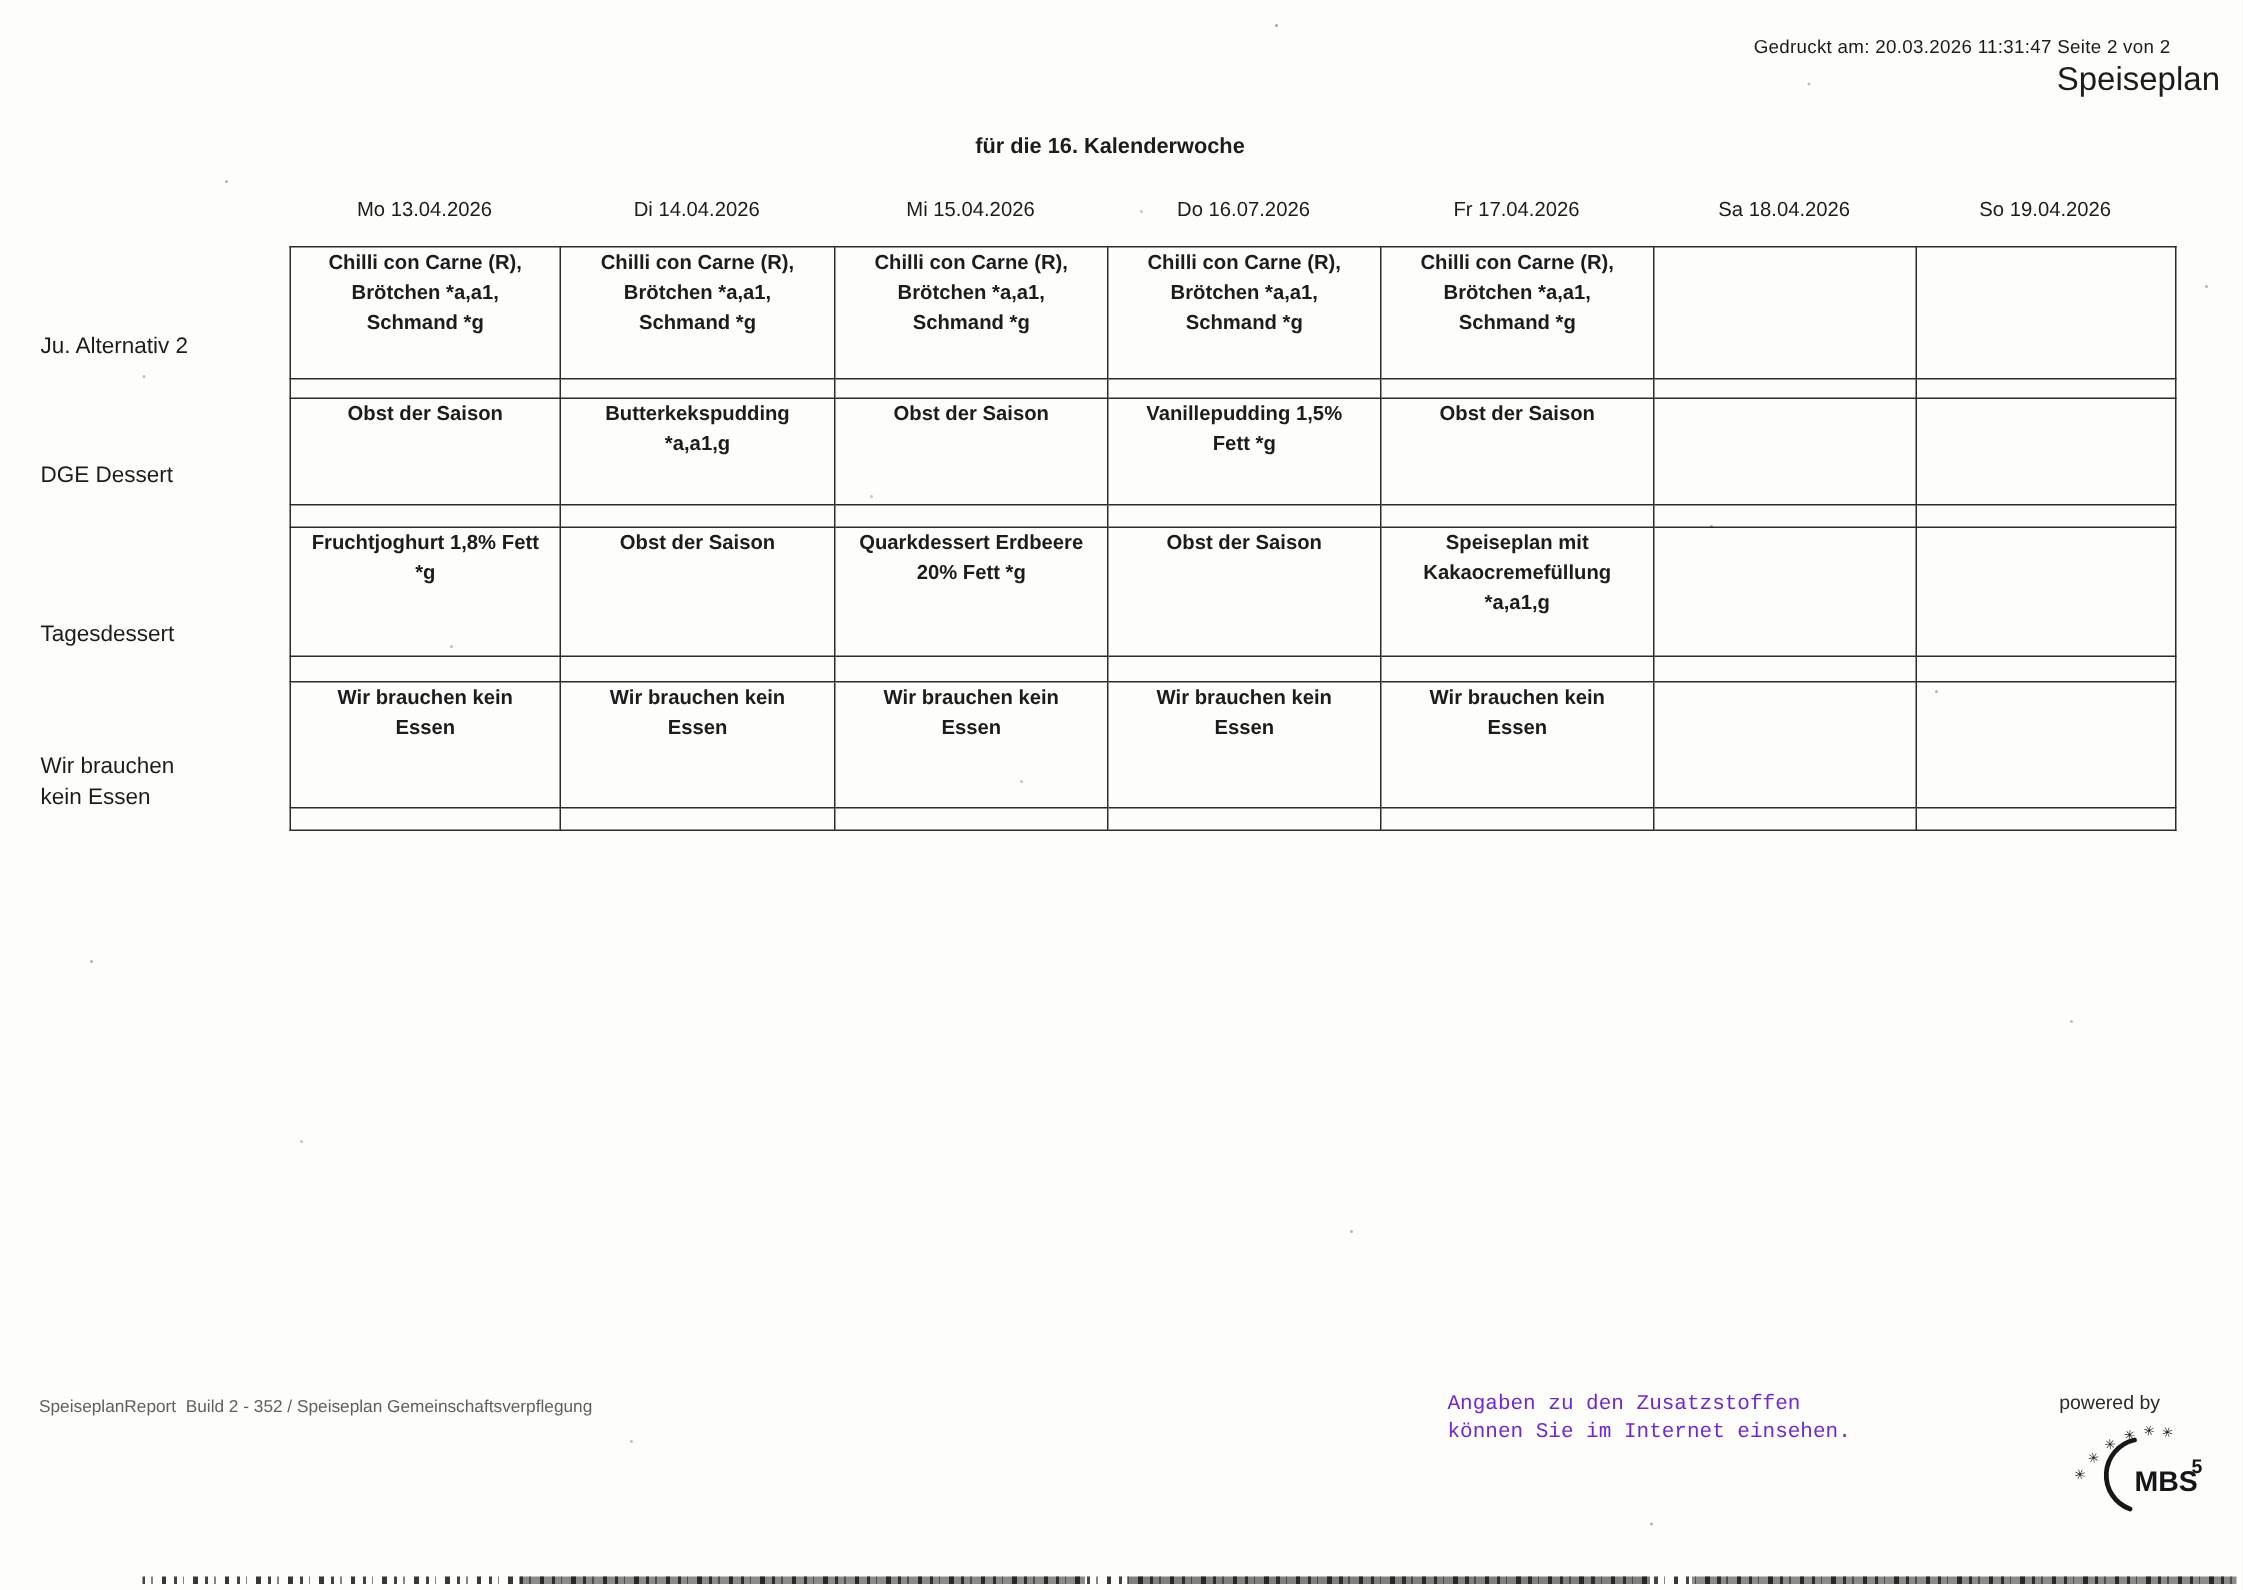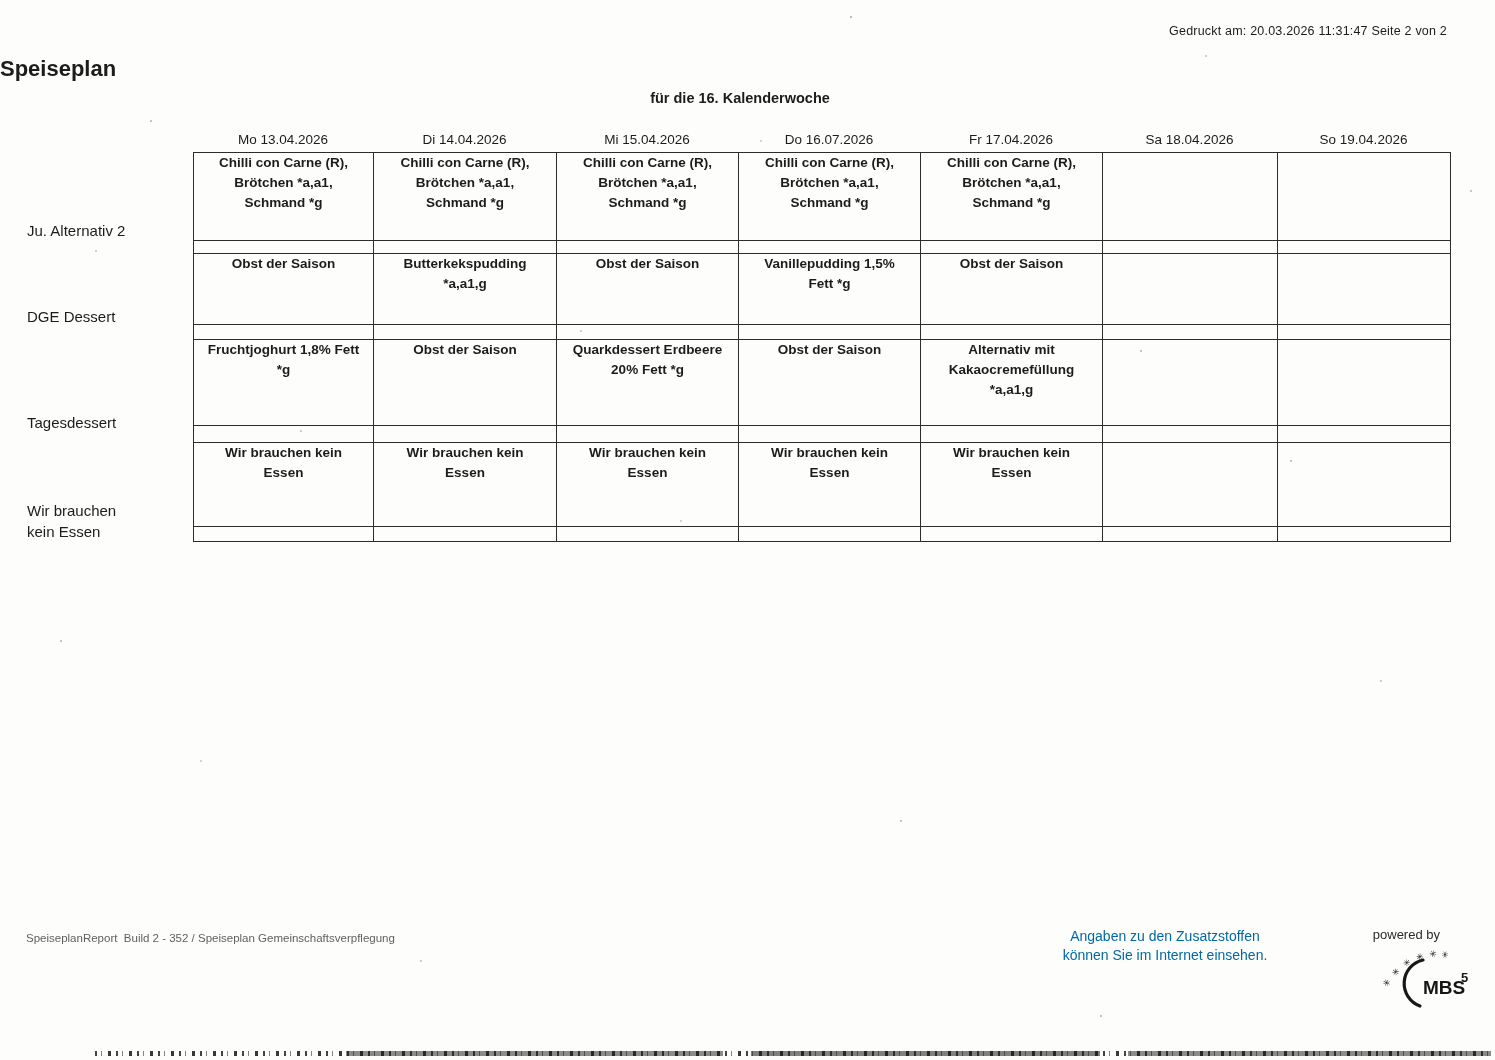--- a/index.html
+++ b/index.html
@@ -35,40 +35,40 @@
       -650px 744px 0 rgba(0,0,0,0.22),
       50px 804px 0 rgba(0,0,0,0.28),
       -430px 944px 0 rgba(0,0,0,0.25),
       250px 999px 0 rgba(0,0,0,0.3);
   }
   .print-info {
     position:absolute; top:24px; right:48px;
     font-size:12.5px; letter-spacing:0.2px;
   }
   .title {
-    position:absolute; top:56px; left:0; width:1480px;
-    text-align:left; font-size:22px; font-weight:bold;
+    position:absolute; top:40px; left:0; width:1480px;
+    text-align:right; font-size:22px; font-weight:normal;
   }
   .subtitle {
     position:absolute; top:90px; left:0; width:1480px;
     text-align:center; font-size:14.5px; font-weight:bold;
   }
   .day-headers {
     position:absolute; left:193px; top:132px; width:1257px;
     display:flex;
   }
   .day-headers .day {
     text-align:center; font-size:13.5px;
   }
   .day:nth-child(1){width:180px}.day:nth-child(2){width:183px}
   .day:nth-child(3){width:182px}.day:nth-child(4){width:182px}
   .day:nth-child(5){width:182px}.day:nth-child(6){width:175px}
   .day:nth-child(7){width:173px}
   table.grid {
-    position:absolute; left:193px; top:152px;
+    position:absolute; left:193px; top:164px;
     border-collapse:collapse;
     table-layout:fixed;
   }
   table.grid td {
     border:1.5px solid #2c2c2c;
     padding:0;
   }
   td.mealcell {
     vertical-align:top; text-align:center;
     font-weight:bold; font-size:13.5px; line-height:20px;
@@ -78,22 +78,22 @@
   .row-label {
     position:absolute; left:27px;
     font-size:15px; white-space:pre-line; line-height:21px;
   }
   .footer-left {
     position:absolute; left:26px; top:932px;
     font-size:11.5px; color:#5f5f5f; white-space:pre;
   }
   .footer-note {
     position:absolute; top:927px; right:130px;
-    width:400px; text-align:center;
-    font-size:14px; line-height:19px; color:#0369a1;
+    width:400px; text-align:left;
+    font-size:14px; line-height:19px; color:#6d28d9;font-family:Liberation Mono, monospace;
   }
   .powered-by {
     position:absolute; top:927px; right:55px;
     font-size:13px; color:#2a2a2a;
   }
   .mbs-logo {
     position:absolute; top:948px; left:1383px;
     width:90px; height:64px;
   }
   .bottom-artifact {
@@ -196,21 +196,21 @@
           <td></td>
           <td></td>
     </tr>
     <tr style="height:86px">
       <td class="mealcell">Fruchtjoghurt 1,8% Fett
 *g</td>
       <td class="mealcell">Obst der Saison</td>
       <td class="mealcell">Quarkdessert Erdbeere
 20% Fett *g</td>
       <td class="mealcell">Obst der Saison</td>
-      <td class="mealcell">Alternativ mit
+      <td class="mealcell">Speiseplan mit
 Kakaocremefüllung
 *a,a1,g</td>
       <td class="mealcell"></td>
       <td class="mealcell"></td>
     </tr>
     <tr style="height:17px">
       <td></td>
           <td></td>
           <td></td>
           <td></td>

